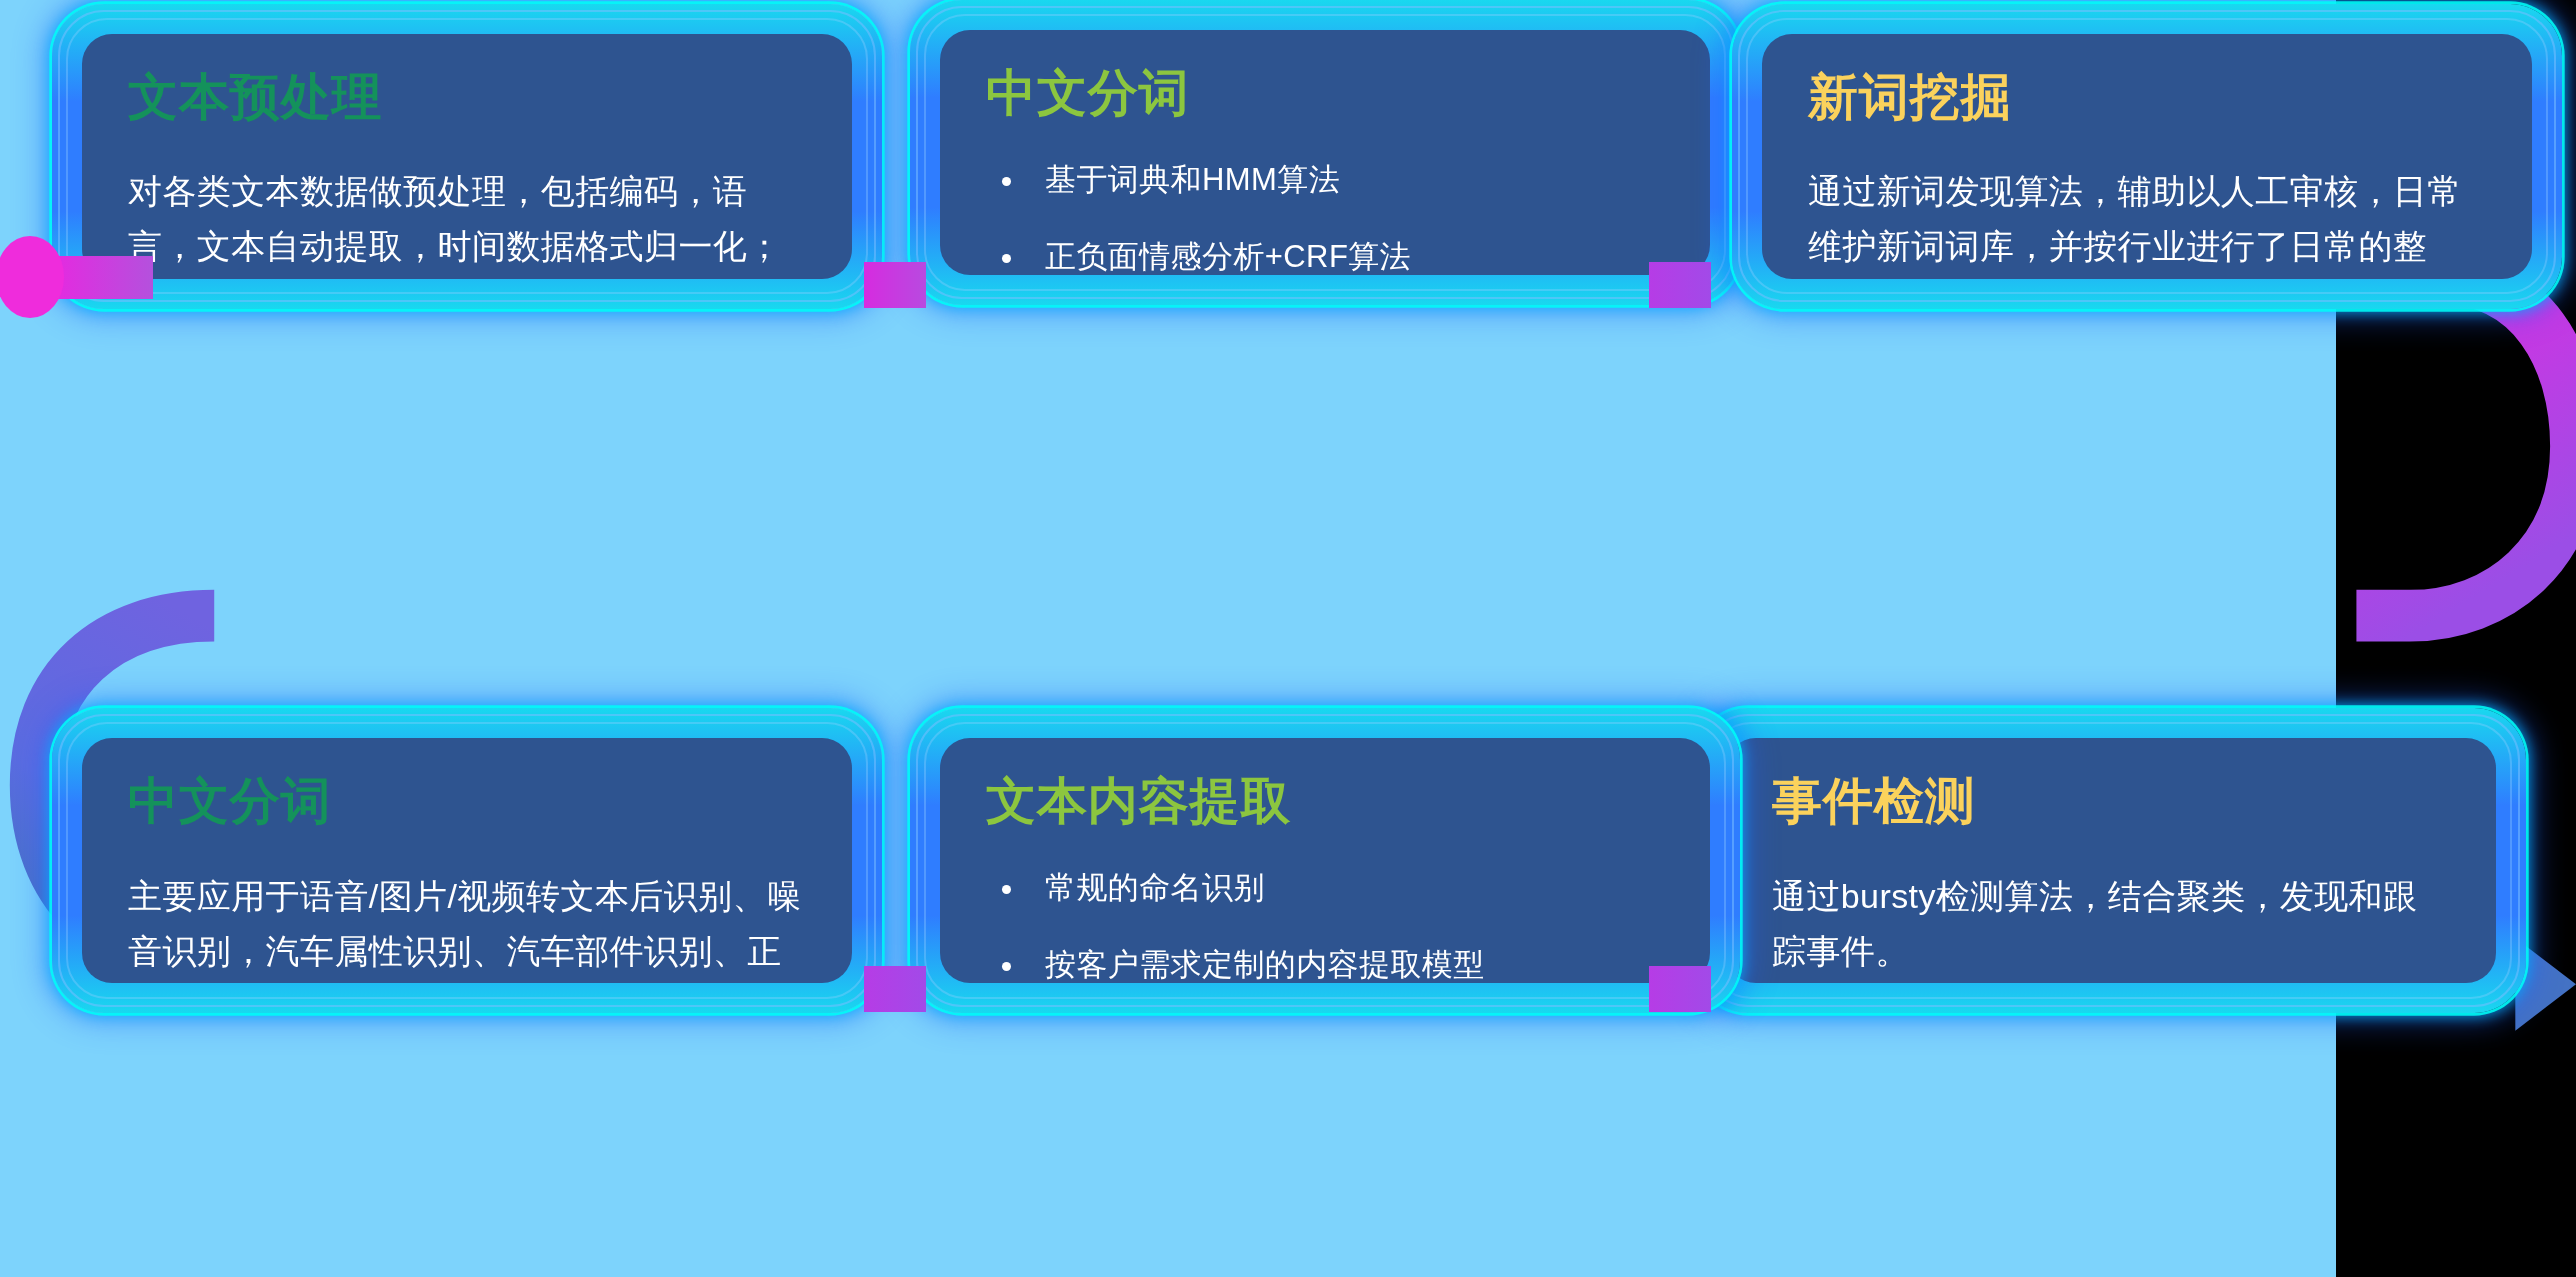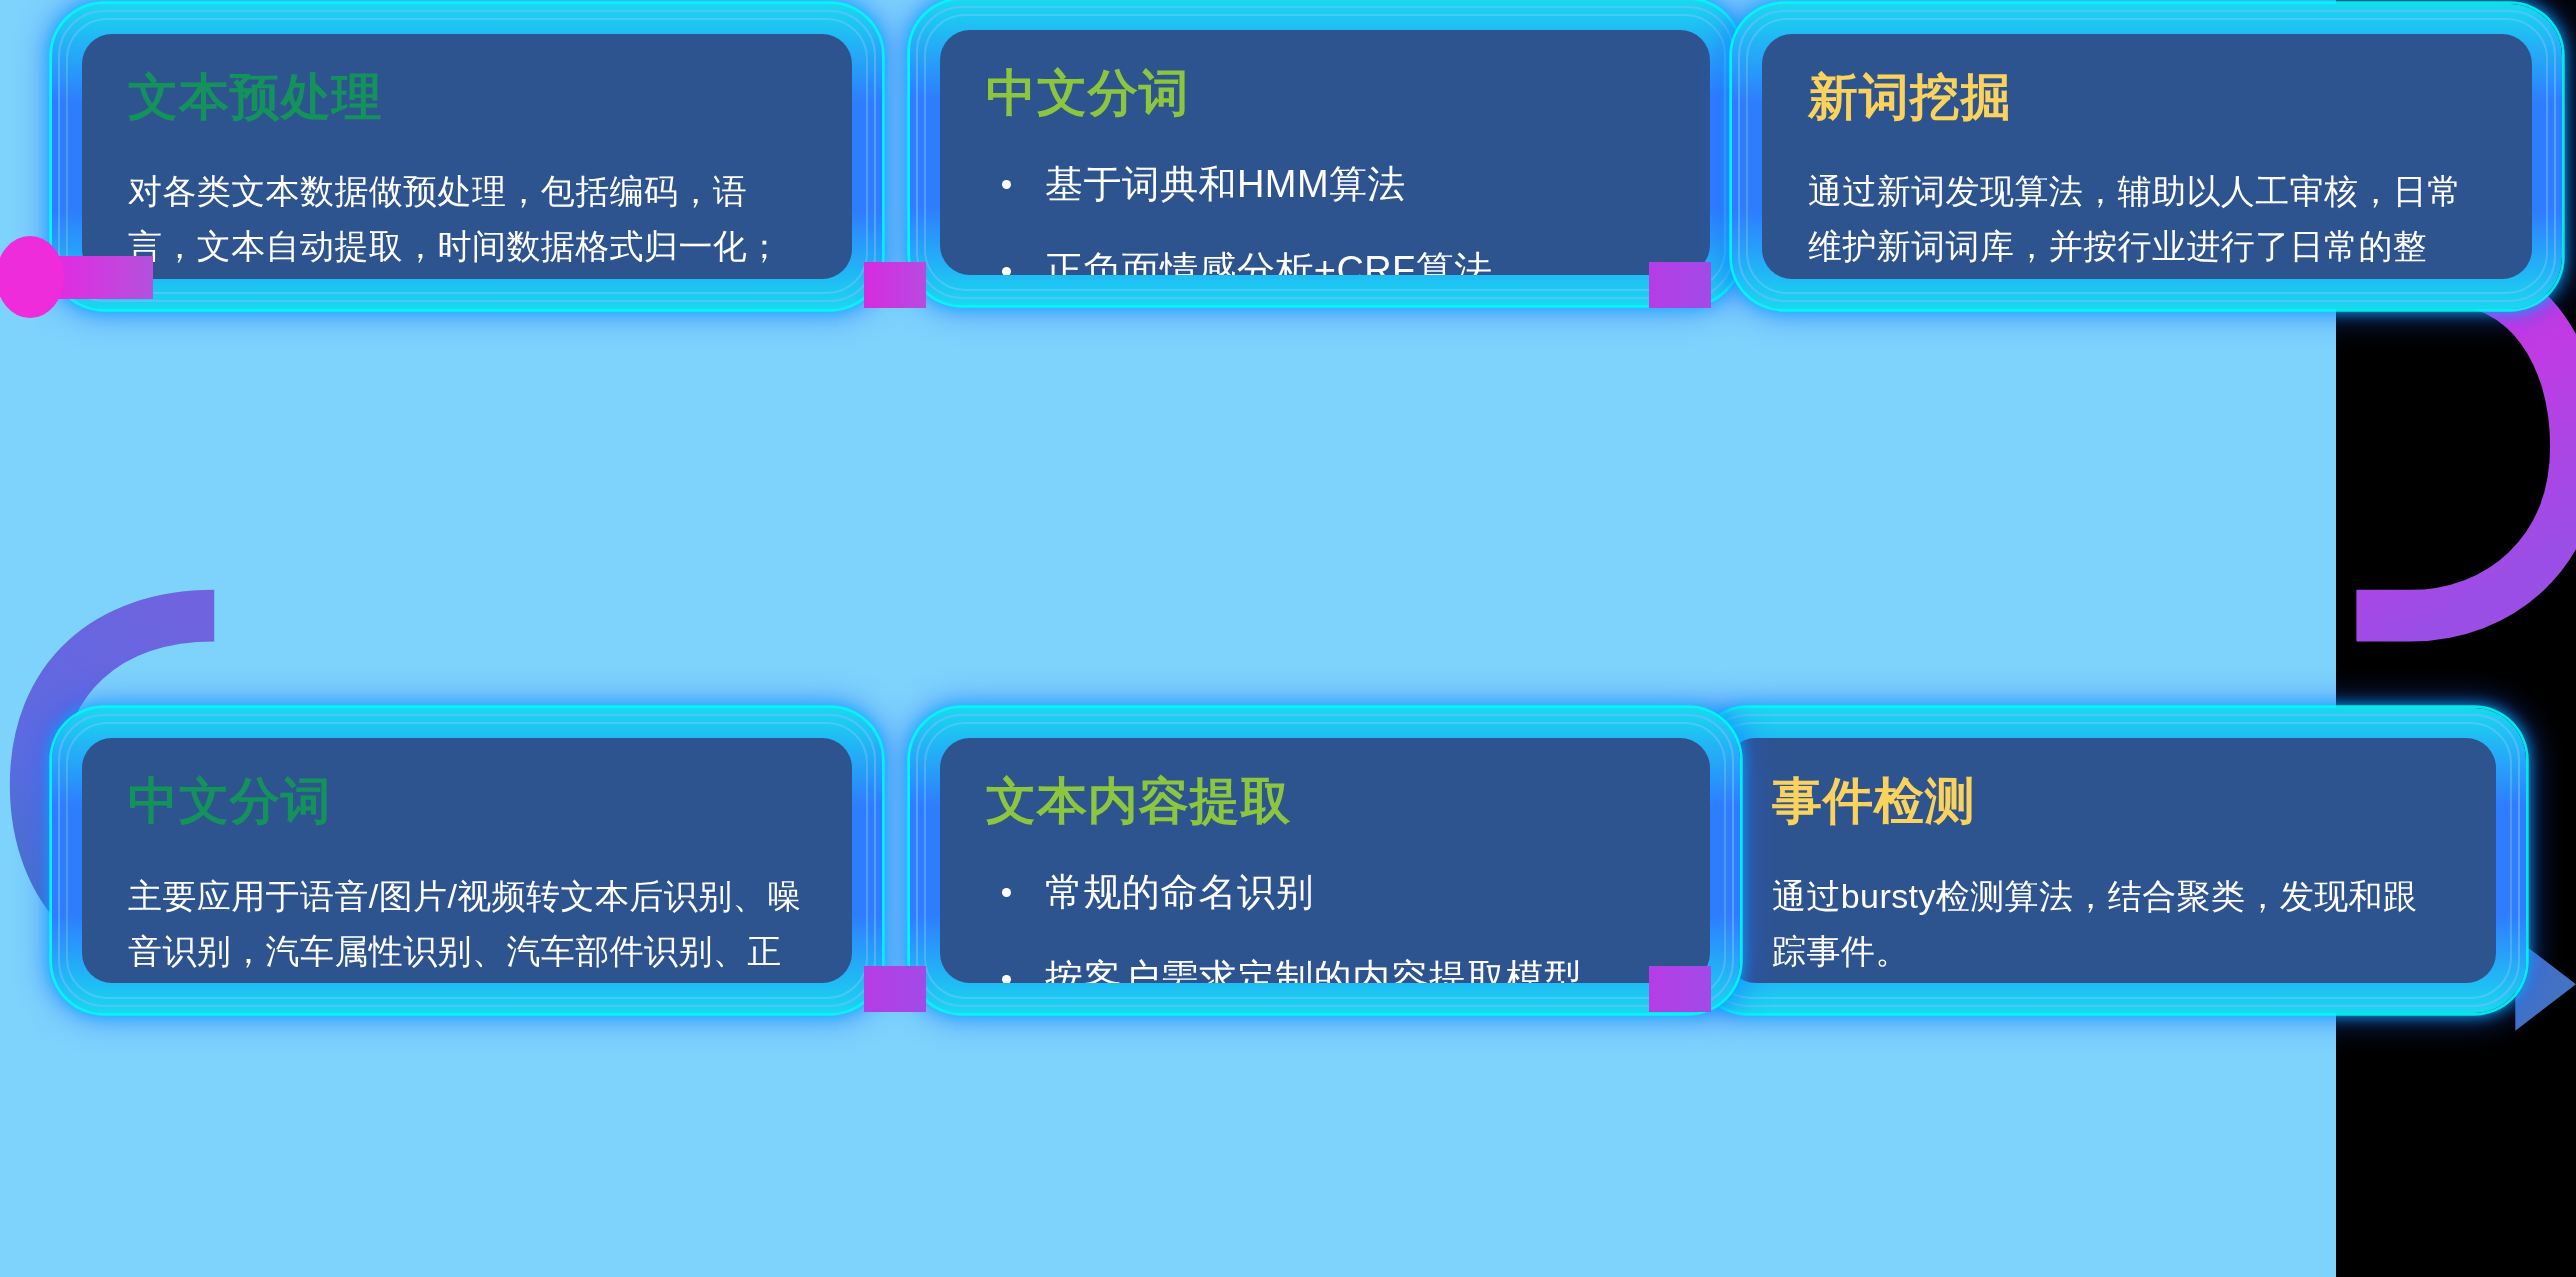--- a/index.html
+++ b/index.html
@@ -50,21 +50,21 @@
   .t-green{color:#14925b;}
   .t-lime{color:#8cc63f;}
   .t-yellow{color:#fbd25c;}
 
   .card-para{
     color:#ffffff;font-size:34px;line-height:1.62;margin:0;
     letter-spacing:0.4px;font-weight:400;
   }
   .bullets{list-style:none;margin:0;padding:0;}
   .bullets li{
-    color:#ffffff;font-size:38px;line-height:1.25;
+    color:#ffffff;font-size:31px;line-height:1.25;
     margin:0 0 39px 0;position:relative;padding-left:59px;
     letter-spacing:0.4px;
   }
   .bullets li:last-child{margin-bottom:0;}
   .bullets li .dot{
     position:absolute;left:16px;top:.52em;
     width:9px;height:9px;border-radius:50%;background:#ffffff;
   }
 
   

